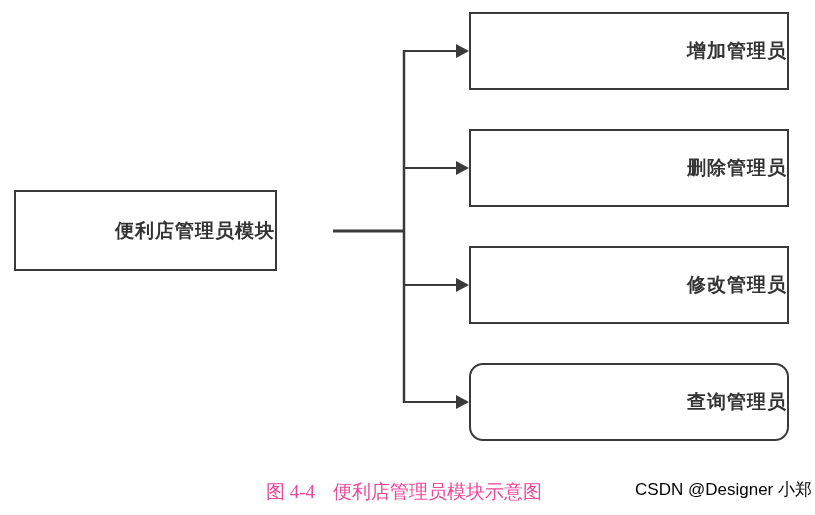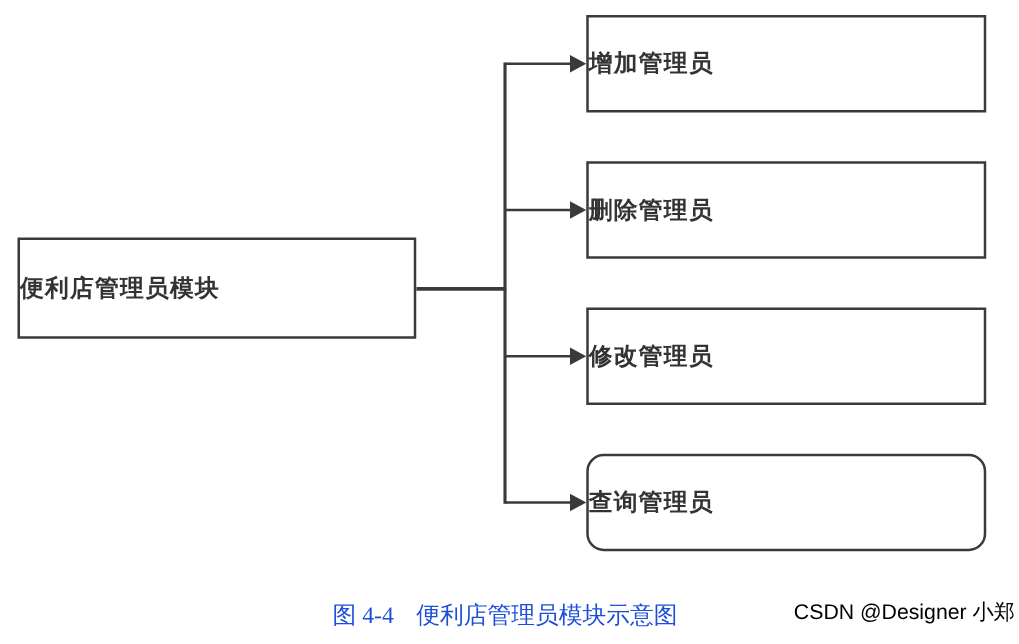--- a/index.html
+++ b/index.html
@@ -13,31 +13,31 @@
     background: #ffffff;
     overflow: hidden;
   }
 
   .node {
     position: absolute;
     background: #ffffff;
     border: 2px solid #3a3a3a;
     display: flex;
     align-items: center;
-    justify-content: flex-start;
+    justify-content: flex-end;
     font-weight: bold;
     font-size: 19px;
     color: #333333;
     letter-spacing: 1px;
   }
 
   .node-root {
     left: 14px;
     top: 190px;
-    width: 319px;
+    width: 263px;
     height: 81px;
   }
 
   .node-child {
     left: 469px;
     width: 320px;
     height: 78px;
   }
   .node-child-1 { top: 12px; }
   .node-child-2 { top: 129px; }
@@ -53,21 +53,21 @@
   }
 
   .caption-row {
     position: absolute;
     left: 0;
     top: 479px;
     width: 808px;
     text-align: center;
     font-family: "Liberation Serif", serif;
     font-size: 19px;
-    color: #1d4ed8;
+    color: #ec4899;
     white-space: nowrap;
   }
   .caption-figure-label { margin-right: 18px; }
 
   .watermark {
     position: absolute;
     right: 3px;
     top: 478px;
     font-family: "Liberation Sans", sans-serif;
     font-size: 17px;

